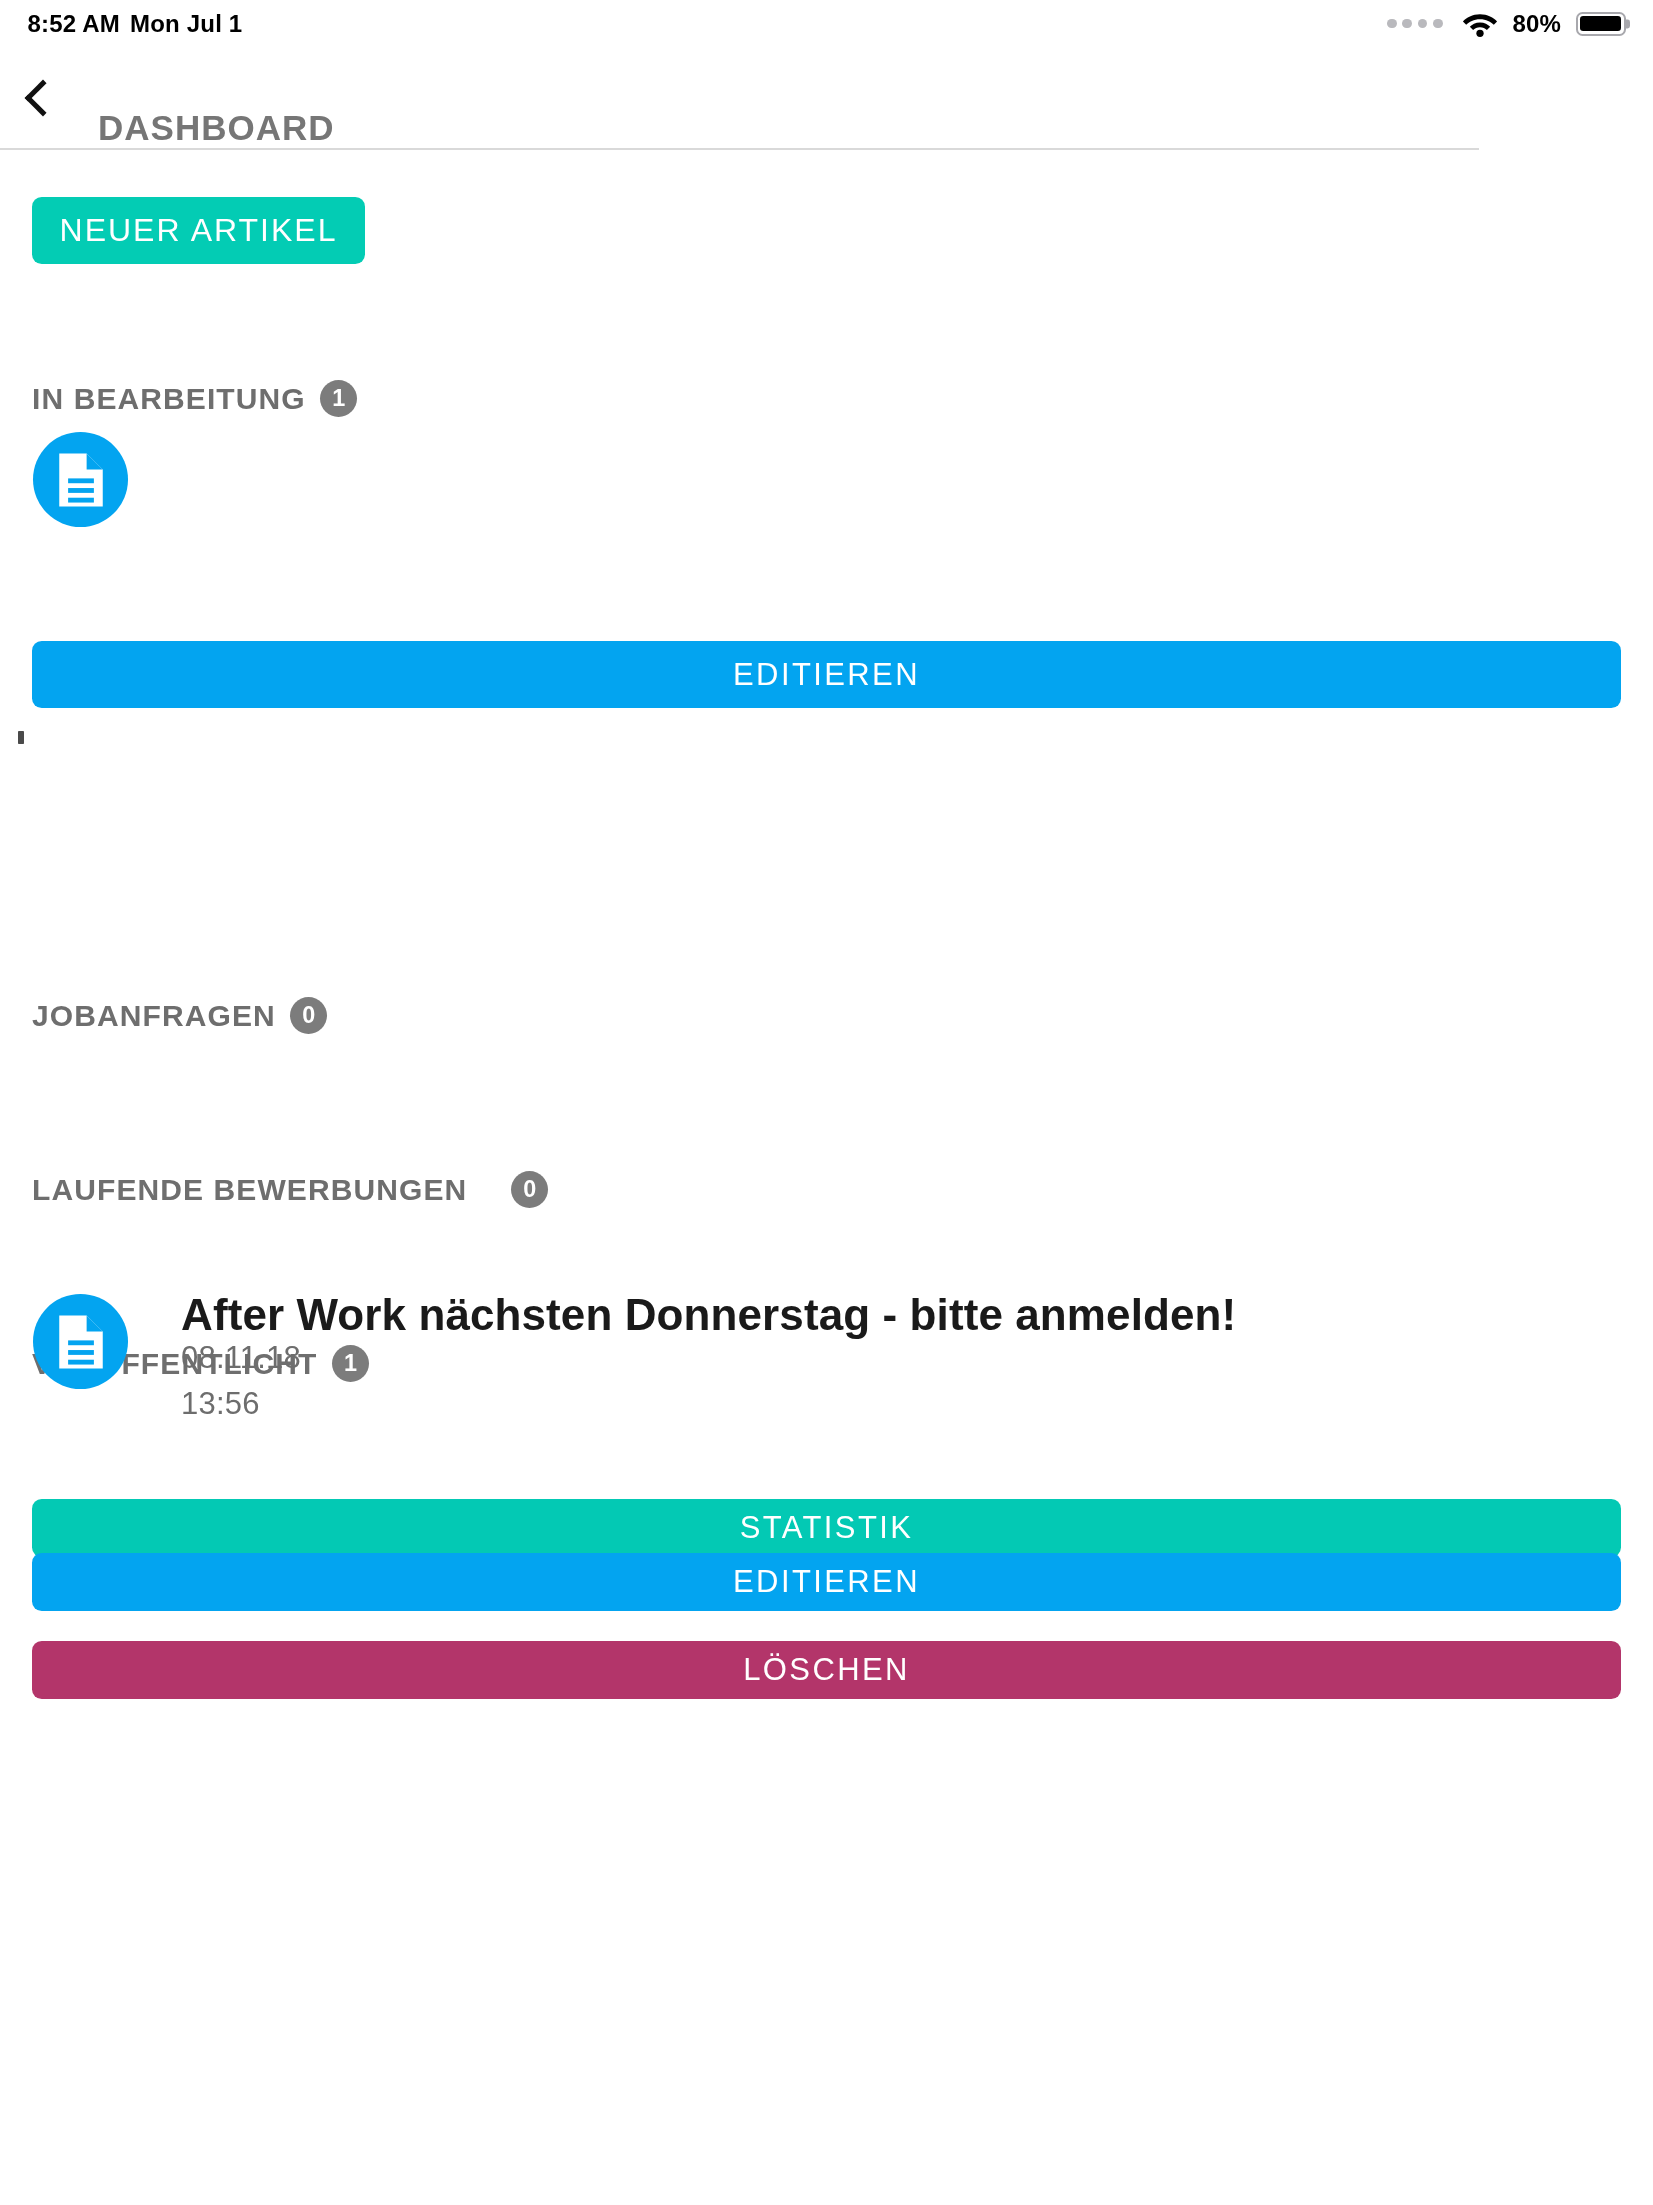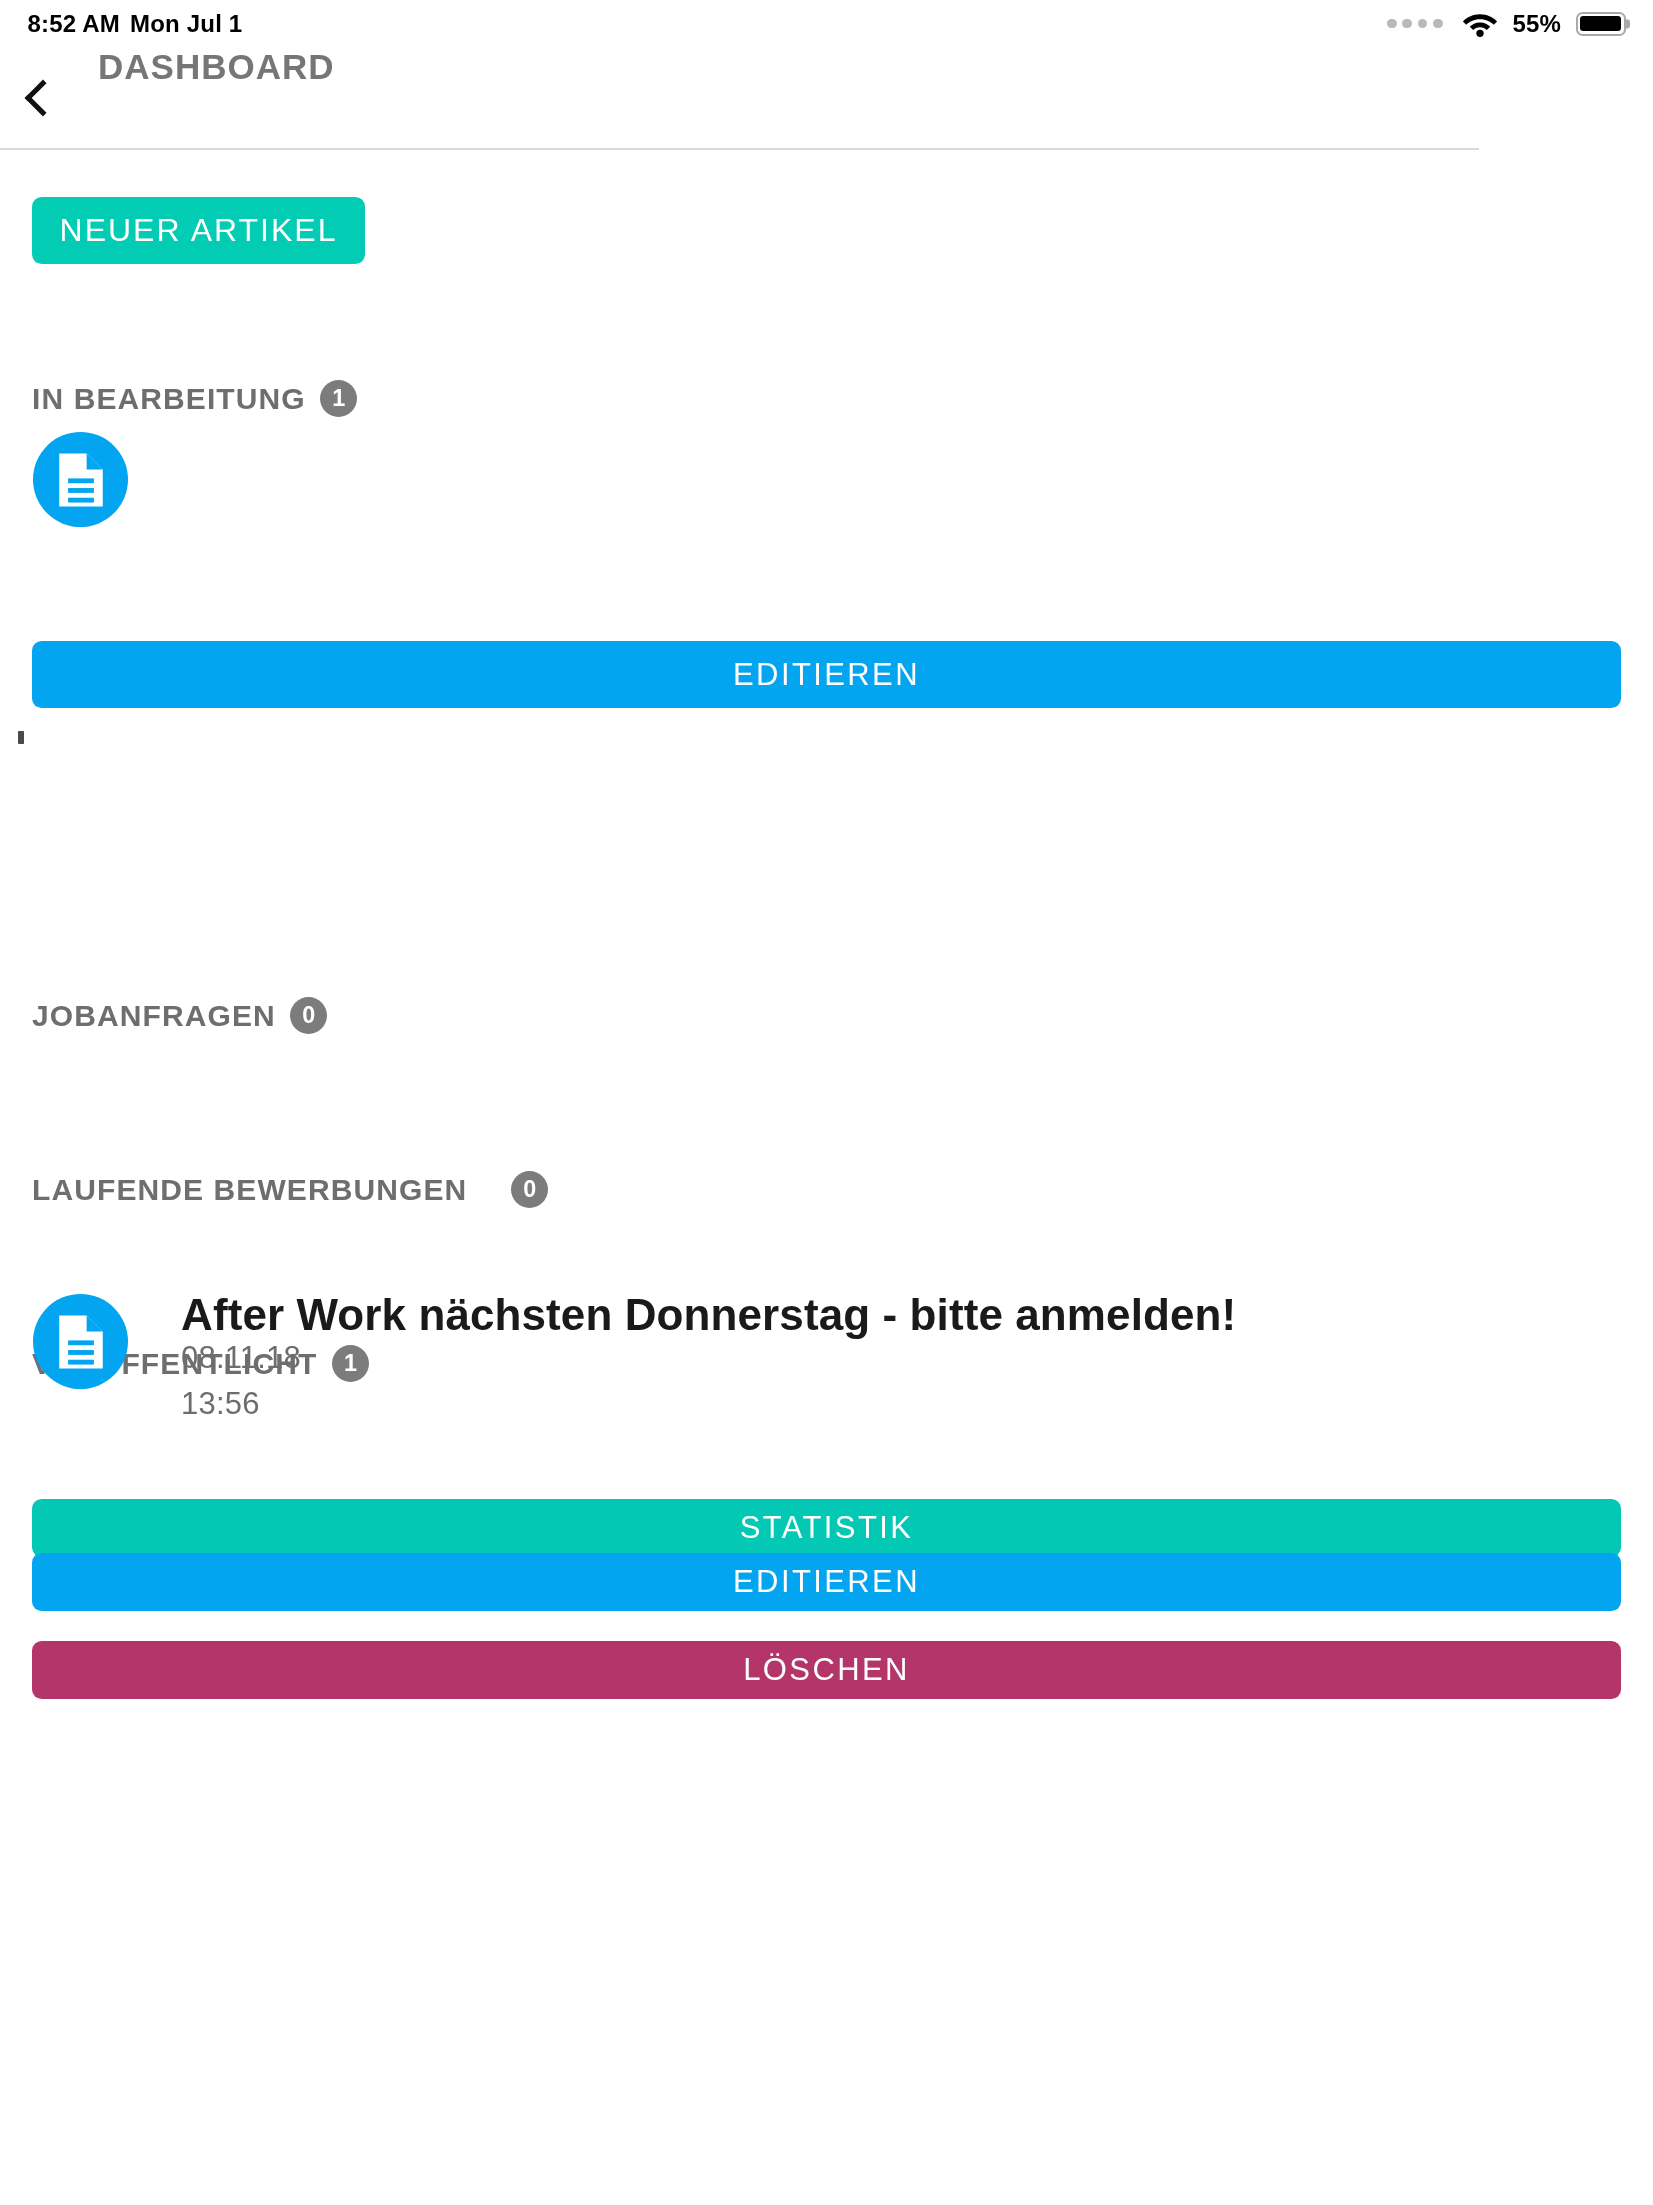--- a/index.html
+++ b/index.html
@@ -78,21 +78,21 @@
     border-radius: 3.2px;
   }
 
   
   .navbar {
     position: absolute;
     top: 47px; left: 0;
     width: 1479px;
     height: 103px;
     display: flex;
-    align-items: flex-start;
+    align-items: flex-end;
     background: #ffffff;
     border-bottom: 2.4px solid #d9d9d9;
   }
   .back-btn {
     width: 77px;
     height: 100%;
     display: flex;
     align-items: center;
     justify-content: center;
     cursor: pointer;
@@ -233,21 +233,21 @@
           <i></i>
           <i></i>
       </span>
       <span>
         <svg class="wifi-icon" width="36" height="26" viewBox="0 0 44 32">
           <path d="M22 4 C31 4 39 8 43 13 L39 17 C35.5 13 29.5 10 22 10 C14.5 10 8.5 13 5 17 L1 13 C5 8 13 4 22 4 Z" fill="#000"></path>
           <path d="M22 14 C27.5 14 32 16.5 34.5 19.5 L30.5 23.5 C28.5 21.3 25.5 20 22 20 C18.5 20 15.5 21.3 13.5 23.5 L9.5 19.5 C12 16.5 16.5 14 22 14 Z" fill="#000"></path>
           <circle cx="22" cy="27.5" r="4.5" fill="#000"></circle>
         </svg>
       </span>
-      <span class="sb-batt-pct">55%</span>
+      <span class="sb-batt-pct">80%</span>
       <span class="battery">
           <i></i>
         </span>
     </div>
   </div>
 
   <div class="navbar">
     <button class="back-btn">
       <span class="chev"></span>
     </button>

